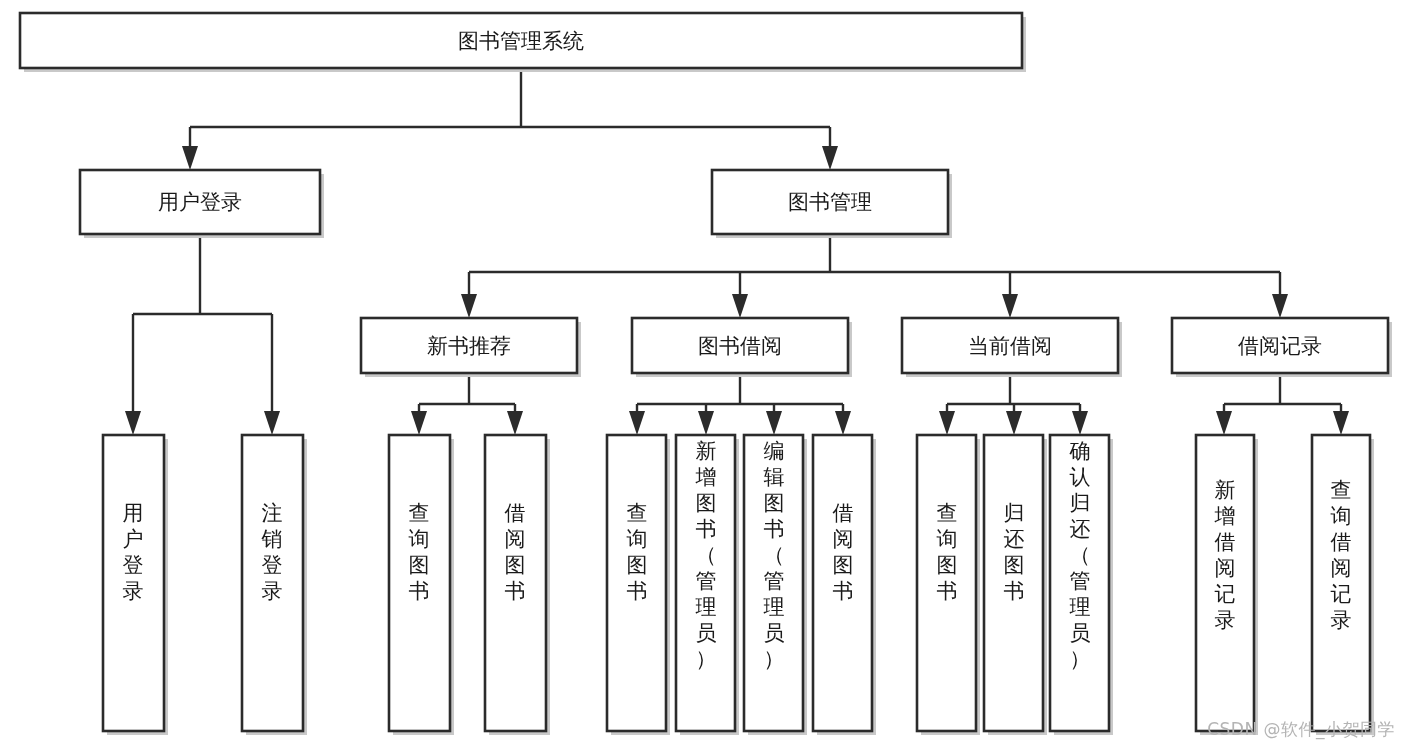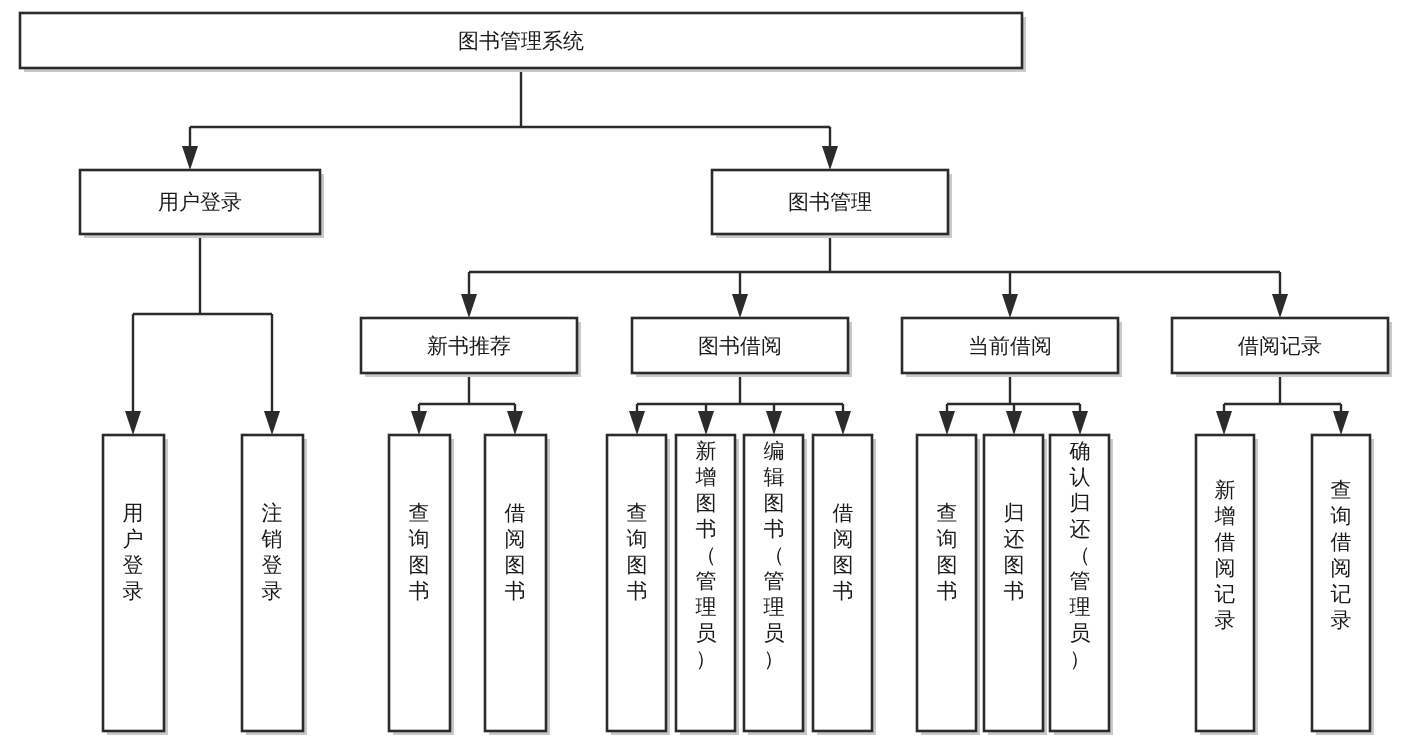--- a/index.html
+++ b/index.html
@@ -256,13 +256,14 @@
     </g>
 
     <g>
       <rect class="node-shadow" x="1316" y="439" width="58" height="296"></rect>
       <rect class="node-box" x="1312" y="435" width="58" height="296"></rect>
       <text class="node-label-vertical" x="1341" y="497"><tspan x="1341" y="497">查</tspan><tspan x="1341" y="523">询</tspan><tspan x="1341" y="549">借</tspan><tspan x="1341" y="575">阅</tspan><tspan x="1341" y="601">记</tspan><tspan x="1341" y="627">录</tspan></text>
     </g>
 
   </svg>
 
+  <div class="watermark">CSDN @软件_小贺同学</div>
 </div>
 
 </body></html>

